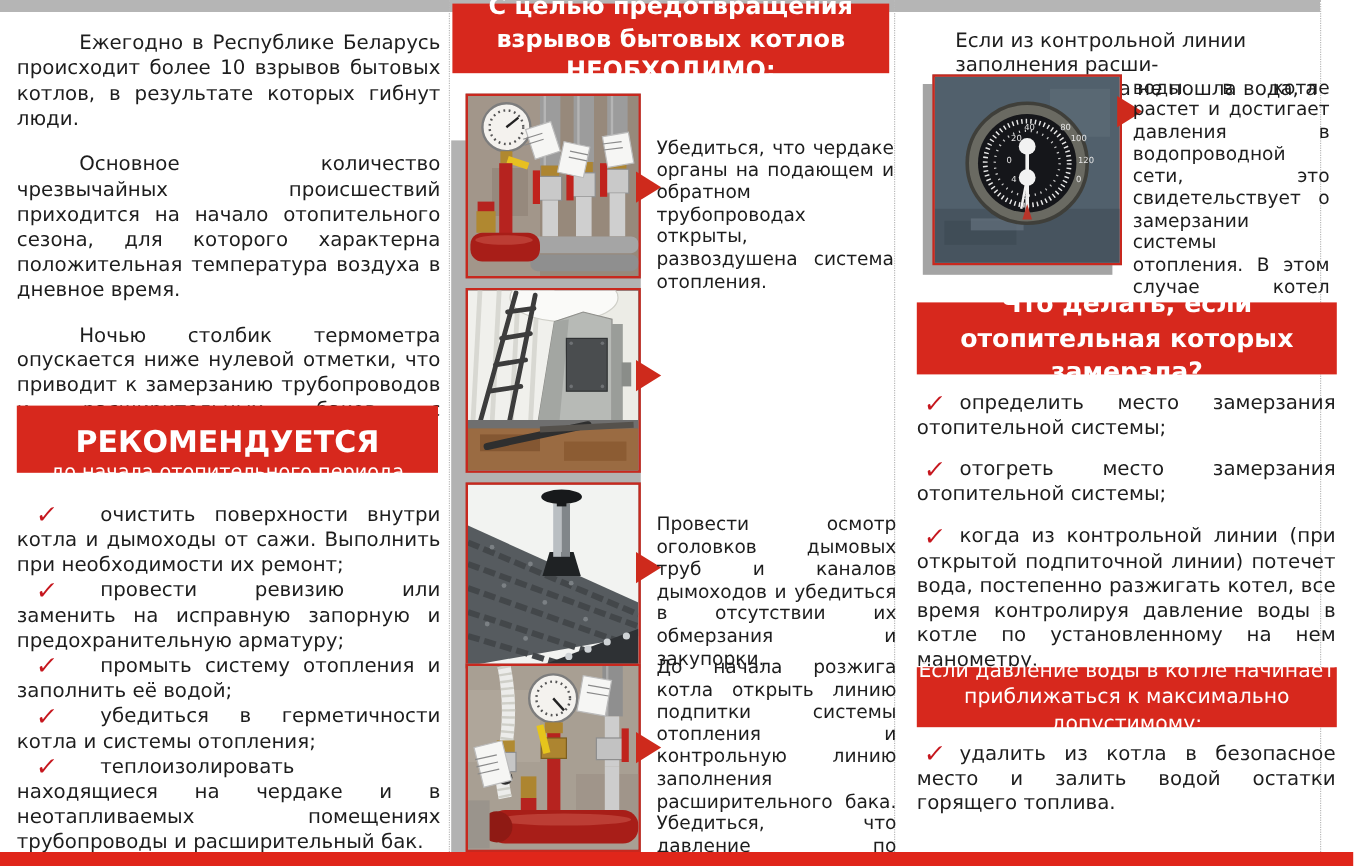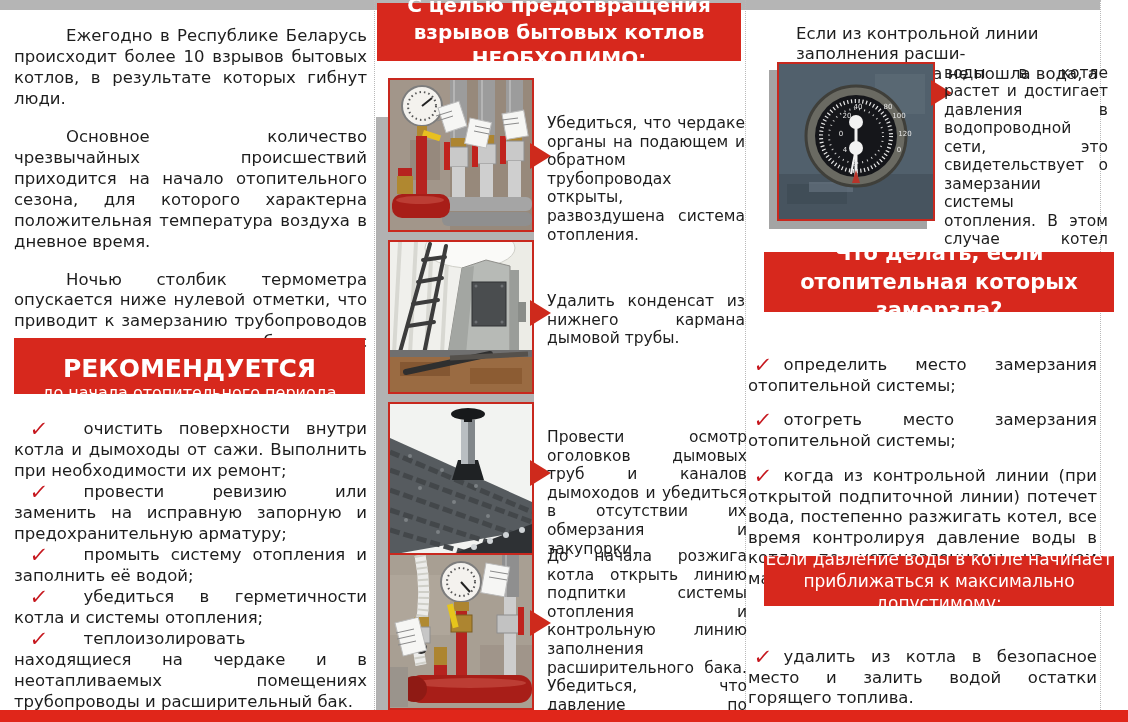--- a/index.html
+++ b/index.html
@@ -52,21 +52,21 @@
 
   
   .intro-lead{position:absolute;left:796px;top:24px;width:338px;font-size:16.5px;line-height:1.22;}
   .gauge-photo{left:777px;top:62px;width:154px;height:155px;box-shadow:-8px 8px 0 0 #a4a4a4;}
   .glabel{position:absolute;font-size:7px;color:#e6e6e6;transform:translate(-50%,-50%);line-height:1;padding-left:32px;}
   .intro-rest{position:absolute;left:944px;top:64px;width:164px;font-size:15.5px;line-height:1.19;text-align:justify;}
   .intro-rest b{font-weight:bold;}
   .freeze-box{position:absolute;left:764px;top:252px;width:350px;height:60px;background:#d7281d;color:#fff;
               font-size:21px;font-weight:bold;text-align:center;line-height:1.35;
               display:flex;align-items:center;justify-content:center;}
-  .right-list{position:absolute;left:748px;width:349px;margin-top:29px;}
+  .right-list{position:absolute;left:764px;width:349px;}
   .freeze-list{top:326px;}
   .right-list .li{font-size:16.5px;line-height:1.24;}
   .right-list .check{margin:0 12px 0 6px;}
   .freeze-list .li{margin-bottom:14px;}
   .pressure-box{position:absolute;left:764px;top:556px;width:350px;height:50px;background:#d7281d;color:#fff;
                 font-size:17px;text-align:center;line-height:1.3;
                 display:flex;align-items:center;justify-content:center;}
   .pressure-list{top:618px;}
   .pressure-list .li{margin-bottom:12px;}
 </style>
@@ -202,21 +202,20 @@
 
       <rect x="0" y="110" width="142" height="40" fill="#9a6b42"></rect>
       <rect x="0" y="108" width="142" height="7" fill="#6f6f6f"></rect>
       <rect x="10" y="120" width="50" height="14" fill="#7a4f2c" opacity="0.7"></rect>
       <rect x="80" y="126" width="52" height="16" fill="#86552e" opacity="0.7"></rect>
       <line x1="16" y1="130" x2="100" y2="112" stroke="#2f2f2f" stroke-width="6" stroke-linecap="round"></line>
       <line x1="60" y1="116" x2="138" y2="112" stroke="#55514c" stroke-width="5"></line>
     </svg>
   </div>
   <span class="arrow a2"></span>
-  <div class="mid-text t2">Удалить конденсат из нижнего кармана дымовой трубы.</div>
 
   <div class="photo p3">
     <svg width="142" height="151" viewBox="0 0 142 151">
       <rect width="142" height="151" fill="#f2f3f1"></rect>
 
       <polygon points="0,34 142,98 142,126 0,151" fill="#565b5f"></polygon>
       <g stroke="#43474a" stroke-width="5" stroke-dasharray="10,4">
         <line x1="0" y1="48" x2="142" y2="108"></line>
         <line x1="0" y1="66" x2="142" y2="118"></line>
         <line x1="0" y1="86" x2="130" y2="132"></line>

